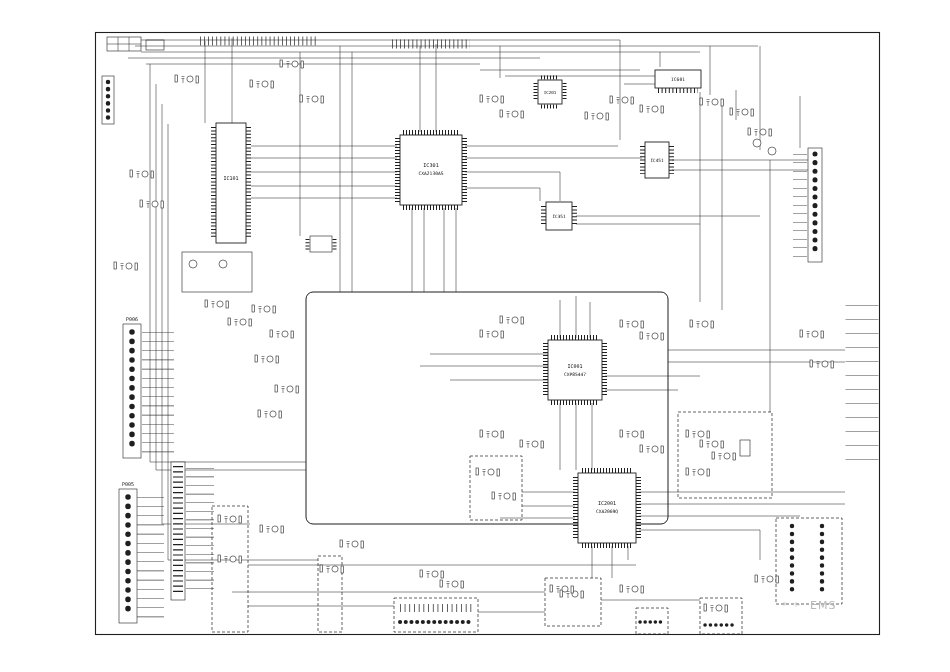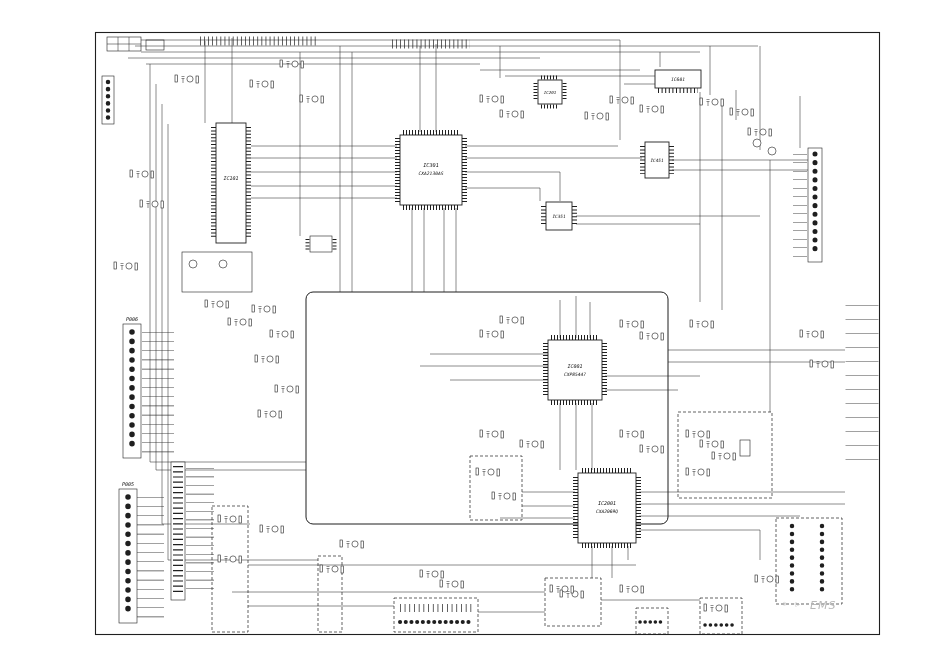--- a/index.html
+++ b/index.html
@@ -1,17 +1,17 @@
 <!DOCTYPE html>
 <html><head>
 <meta charset="utf-8">
 <style>
   html,body{margin:0;padding:0;background:#ffffff;}
   .page{width:950px;height:672px;position:relative;background:#ffffff;overflow:hidden;
-        font-family:"DejaVu Sans",sans-serif;font-style:italic;}
+        font-family:"DejaVu Sans",sans-serif;}
   svg{position:absolute;left:0;top:0;}
   .wire{stroke:#2e2e2e;stroke-width:.55;fill:none;}
   .body{fill:#ffffff;stroke:#1f1f1f;stroke-width:.9;}
   .bodyf{fill:#ffffff;stroke:#1f1f1f;stroke-width:.6;}
   .dash{fill:none;stroke:#1f1f1f;stroke-width:.7;stroke-dasharray:3 2;}
   .lbl{fill:#111;font-family:"DejaVu Sans Mono","DejaVu Sans Mono",monospace;}
   .ghost{fill:#b8b8b8;font-family:"DejaVu Sans",sans-serif;letter-spacing:1px;}
 </style>
 </head>
 <body>

